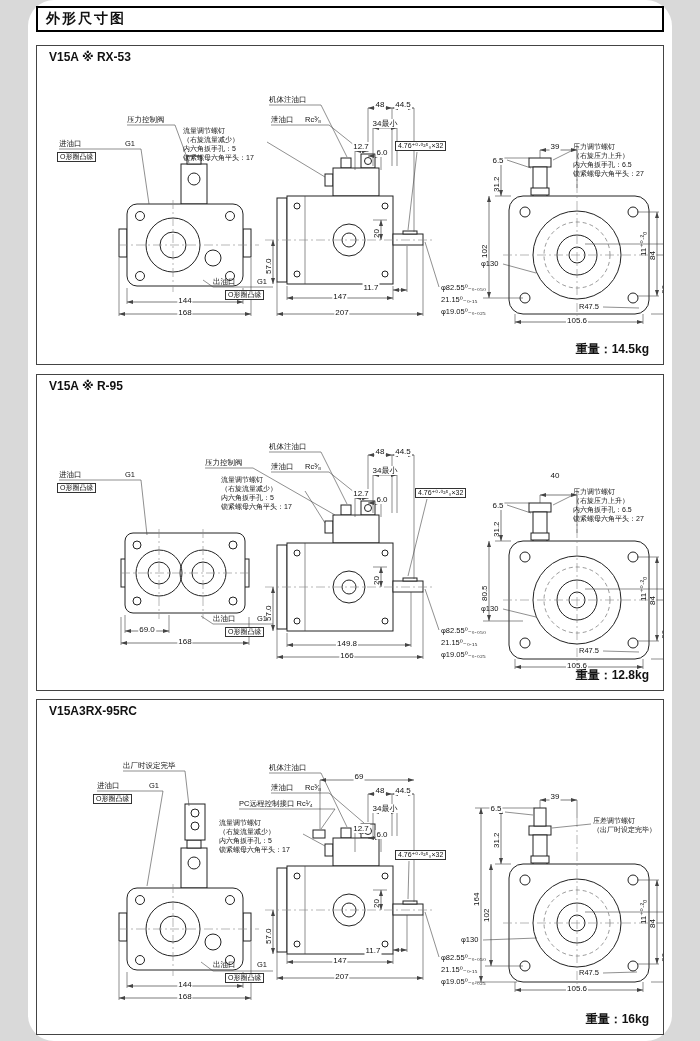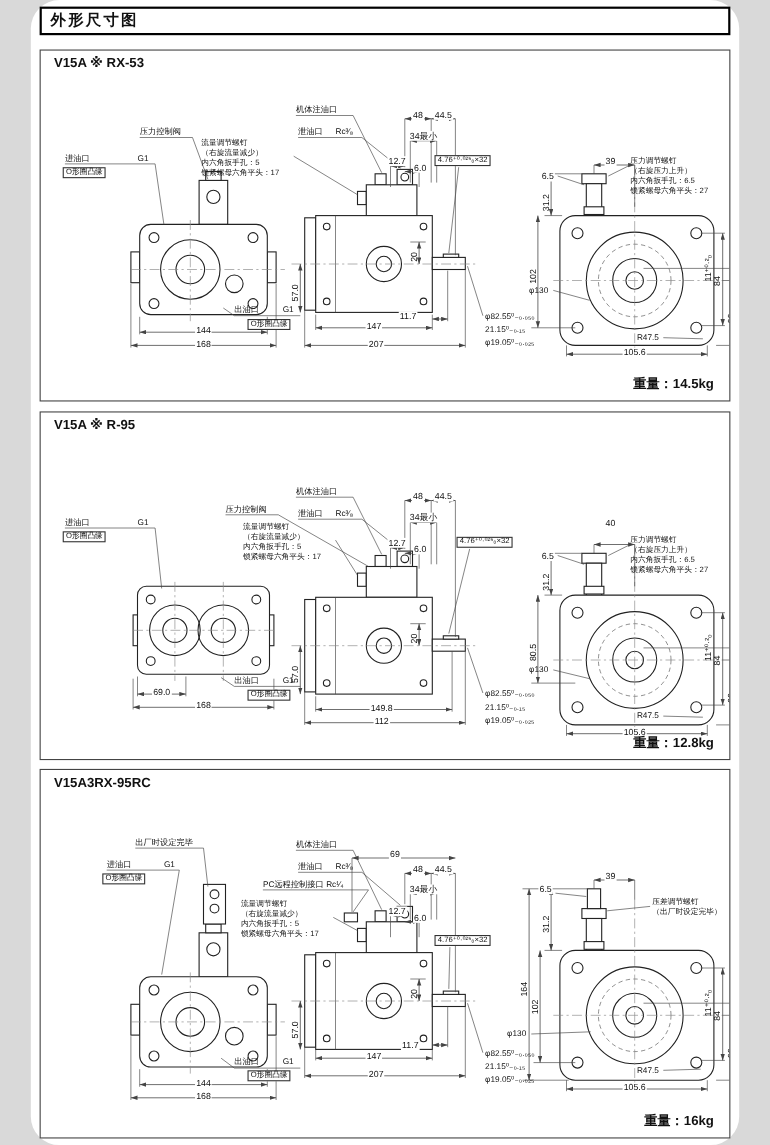--- a/index.html
+++ b/index.html
@@ -261,21 +261,21 @@
         <span class="lbl dimv" style="left: 335px; top: 210px;">20</span>
         <span class="lbl dimv" style="left: 611px; top: 230px;">84</span>
         <span class="lbl dimv" style="left: 602px; top: 226px;">11⁺⁰·²₀</span>
         <span class="lbl dimv" style="left: 623px; top: 264px;">66</span>
         <span class="lbl ann" style="left: 176px; top: 240px;">出油口</span>
         <span class="lbl ann" style="left: 220px; top: 240px;">G1</span>
         <span class="lbl box" style="left: 188px; top: 252px;">O形圈凸缘</span>
         <span class="lbl dim" style="left: 110px; top: 250px;">69.0</span>
         <span class="lbl dim" style="left: 148px; top: 262px;">168</span>
         <span class="lbl dim" style="left: 310px; top: 264px;">149.8</span>
-        <span class="lbl dim" style="left: 310px; top: 276px;">112</span>
+        <span class="lbl dim" style="left: 310px; top: 276px;">166</span>
         <span class="lbl ann" style="left: 404px; top: 252px;">φ82.55⁰₋₀.₀₅₀</span>
         <span class="lbl ann" style="left: 404px; top: 264px;">21.15⁰₋₀.₁₅</span>
         <span class="lbl ann" style="left: 404px; top: 276px;">φ19.05⁰₋₀.₀₂₅</span>
         <span class="lbl ann" style="left: 444px; top: 230px;">φ130</span>
         <span class="lbl ann" style="left: 542px; top: 272px;">R47.5</span>
         <span class="lbl dim" style="left: 540px; top: 286px;">105.6</span>
       </div>
     <h2 class="ptitle">V15A ※ R-95</h2>
     <div class="weight">重量：12.8kg</div>
   </section>

